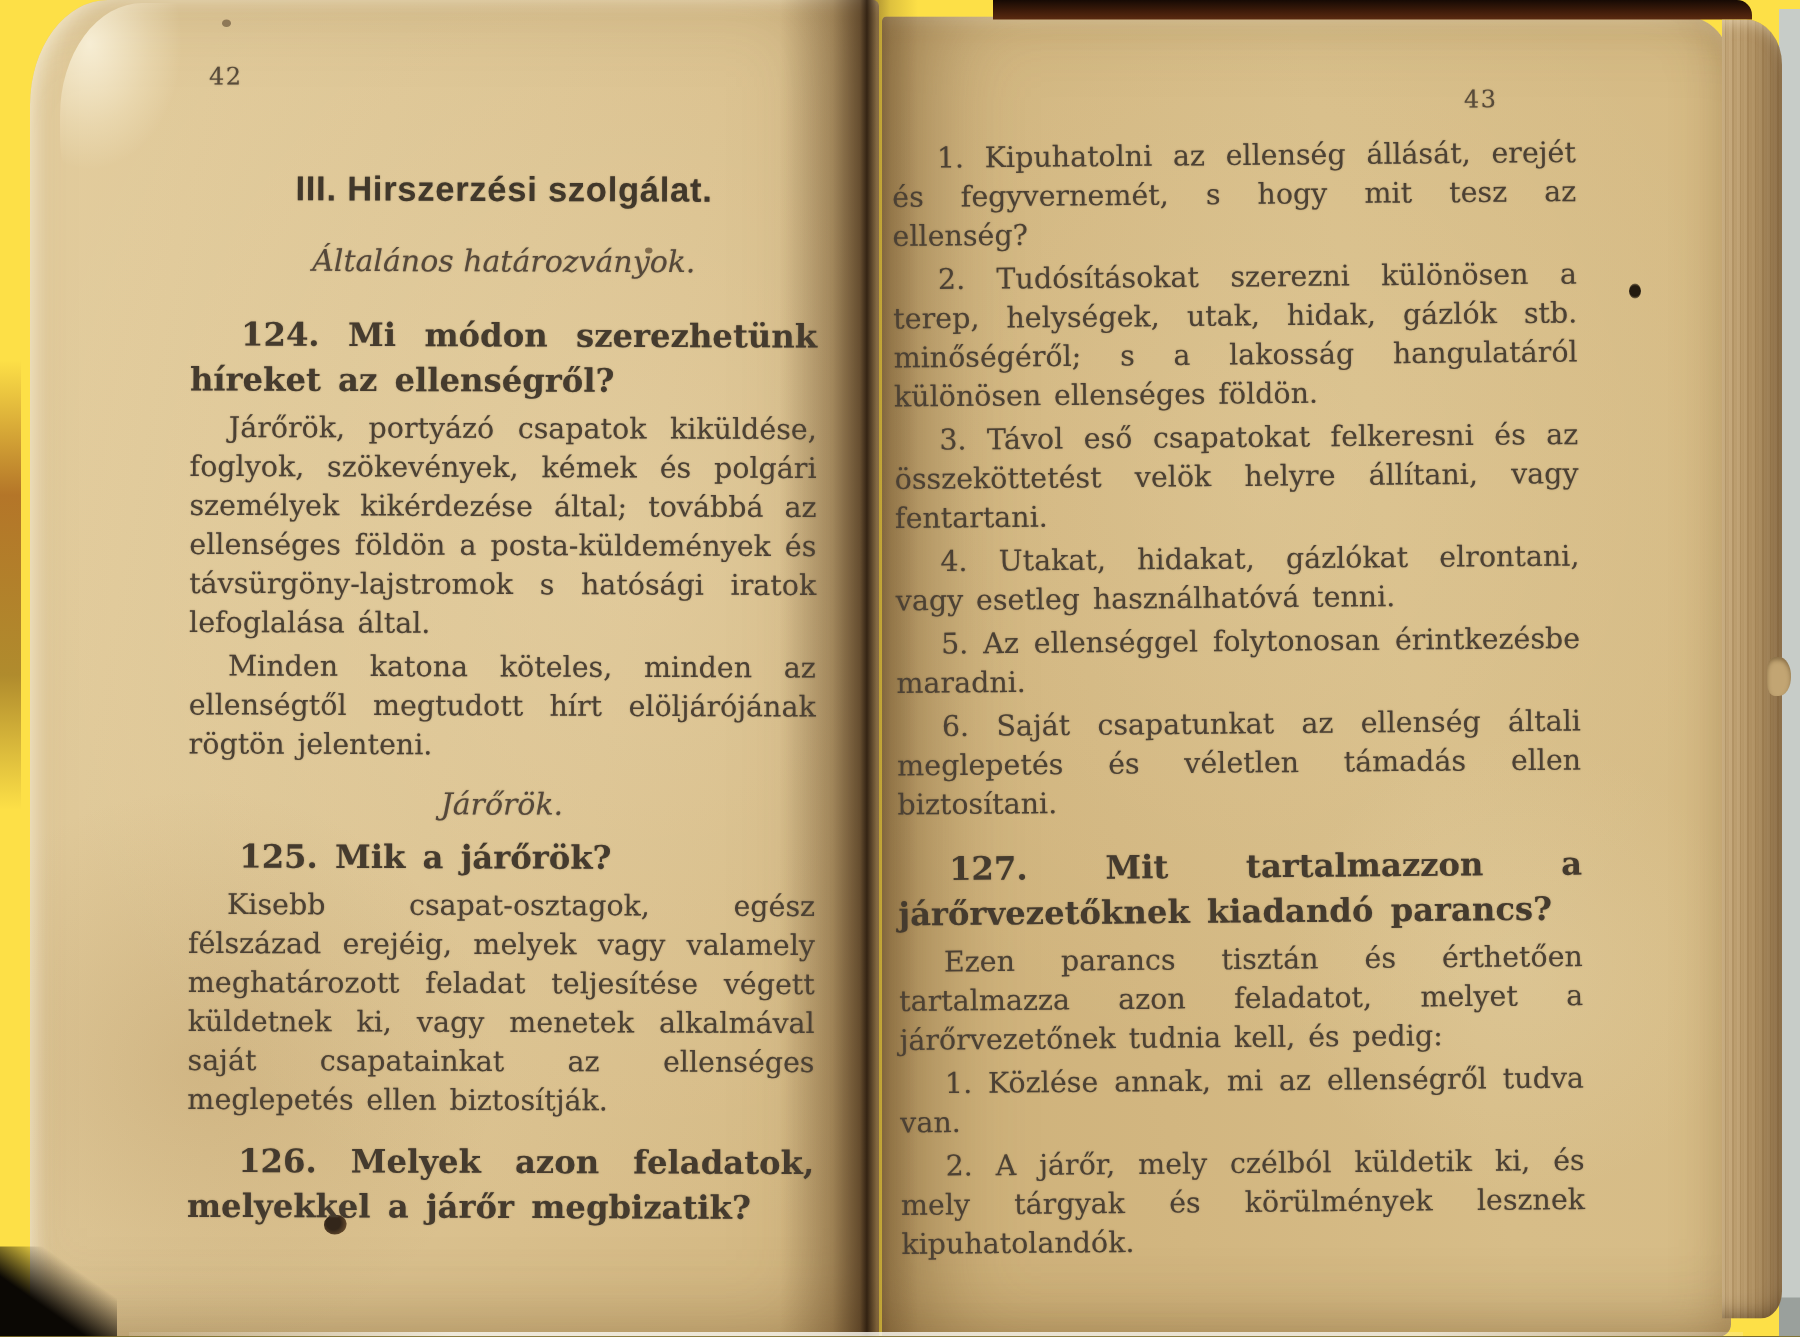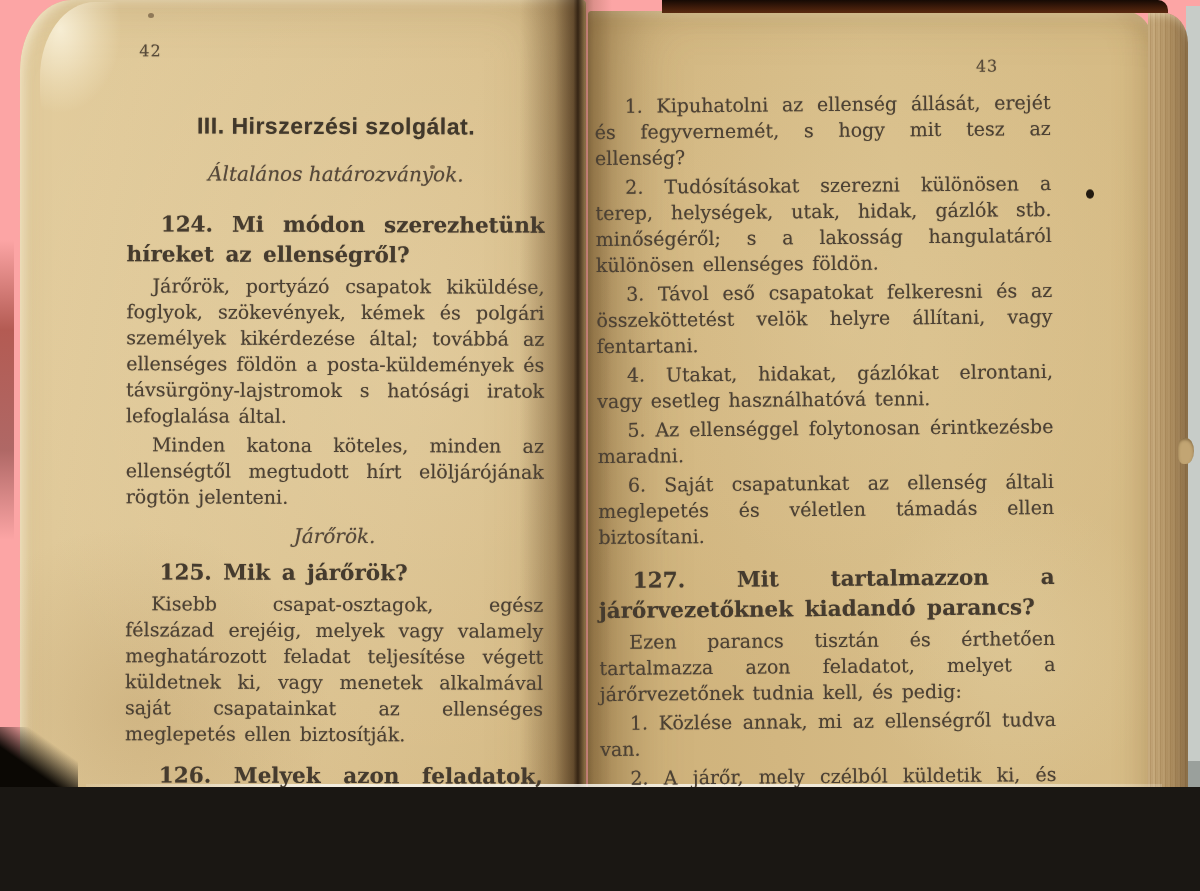--- a/index.html
+++ b/index.html
@@ -1,18 +1,18 @@
 <!DOCTYPE html>
 <html lang="hu"><head>
 <meta charset="utf-8">
 <style>
   html,body{margin:0;padding:0;background:#1a1713;}
   .stage{
-    position:relative;width:1200px;height:787px;overflow:hidden;
-    background:#fca5a5;
+    position:relative;width:1200px;height:891px;overflow:hidden;
+    background:#fde047;
     font-family:"DejaVu Serif","Liberation Serif",serif;
   }
   
   .bg-tint-left{position:absolute;left:0;top:240px;width:14px;height:300px;
     background:linear-gradient(180deg,rgba(90,20,10,.0),rgba(120,30,15,.55) 30%,rgba(60,12,6,.4) 70%,rgba(0,0,0,0));}
   
   .bg-strip-right{position:absolute;right:0;top:6px;width:14px;height:860px;background:#c7ccc8;}
   .bg-strip-right-b{position:absolute;right:0;bottom:0;width:14px;height:26px;background:#9aa09c;}
 
   

